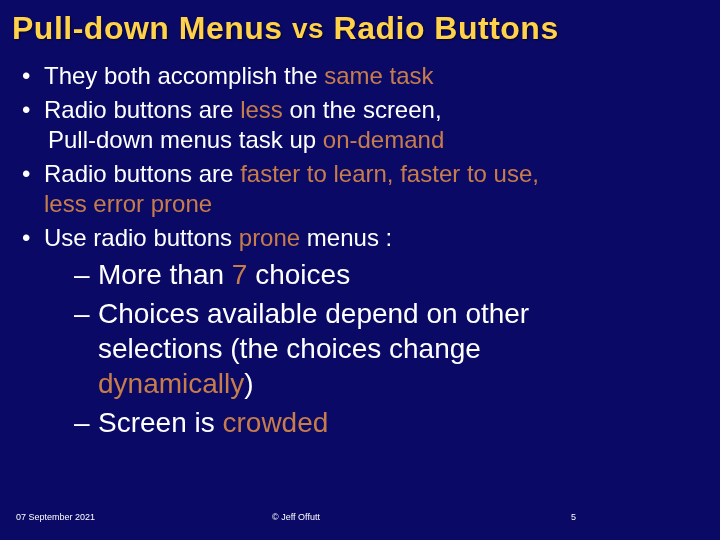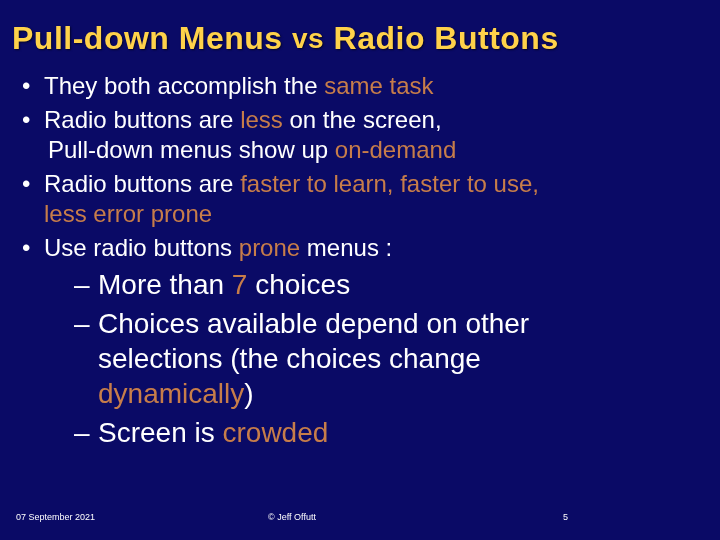--- a/index.html
+++ b/index.html
@@ -9,21 +9,21 @@
     height: 540px;
     overflow: hidden;
     background: #0a0a66;
     font-family: Verdana, Geneva, sans-serif;
   }
   .slide {
     width: 592px;
     height: 540px;
     position: relative;
     box-sizing: border-box;
-    padding: 20px 12px 0 12px;
+    padding: 10px 12px 0 12px;
   }
   .title {
     color: #ffd24a;
     font-weight: 700;
     font-size: 32px;
     letter-spacing: 0.5px;
     margin: 0 0 14px 0;
     text-shadow: 1px 1px 2px rgba(0,0,0,.6);
   }
   .title .vs {
@@ -72,21 +72,21 @@
     top: 0;
     color: #ffffff;
   }
   .hl {
     color: #c77d4a;
     font-weight: 400;
   }
   .footer {
     position: absolute;
     left: 0;
-    right: 8px;
+    right: 0;
     bottom: 12px;
     height: 16px;
     color: #ffffff;
     font-size: 9px;
     font-family: Arial, sans-serif;
   }
   .footer .date {
     position: absolute;
     left: 16px;
   }
@@ -103,21 +103,21 @@
 </head>
 <body>
 
 <div class="slide">
   <h1 class="title">
     <span>Pull-down Menus </span><span class="vs">vs</span><span> Radio Buttons</span>
   </h1>
 
   <ul class="body" id="bullet-list">
       <li><span>They both accomplish the </span><span class="hl">same task</span></li>
-      <li><span>Radio buttons are </span><span class="hl">less</span><span> on the screen,</span><span class="cont"><span> Pull-down menus show up </span><span class="hl">on-demand</span></span></li>
+      <li><span>Radio buttons are </span><span class="hl">less</span><span> on the screen,</span><span class="cont"><span> Pull-down menus task up </span><span class="hl">on-demand</span></span></li>
       <li><span>Radio buttons are </span><span class="hl">faster to learn, faster to use, less error prone</span></li>
       <li><span>Use radio buttons </span><span class="hl">prone</span><span> menus :</span><ul class="sub">
           <li><span>More than </span><span class="hl">7</span><span> choices</span></li>
           <li><span>Choices available depend on other selections (the choices change </span><span class="hl">dynamically</span><span>)</span></li>
           <li><span>Screen is </span><span class="hl">crowded</span></li>
         </ul></li>
     </ul>
 
   <div class="footer">
     <span class="date">07 September 2021</span>

